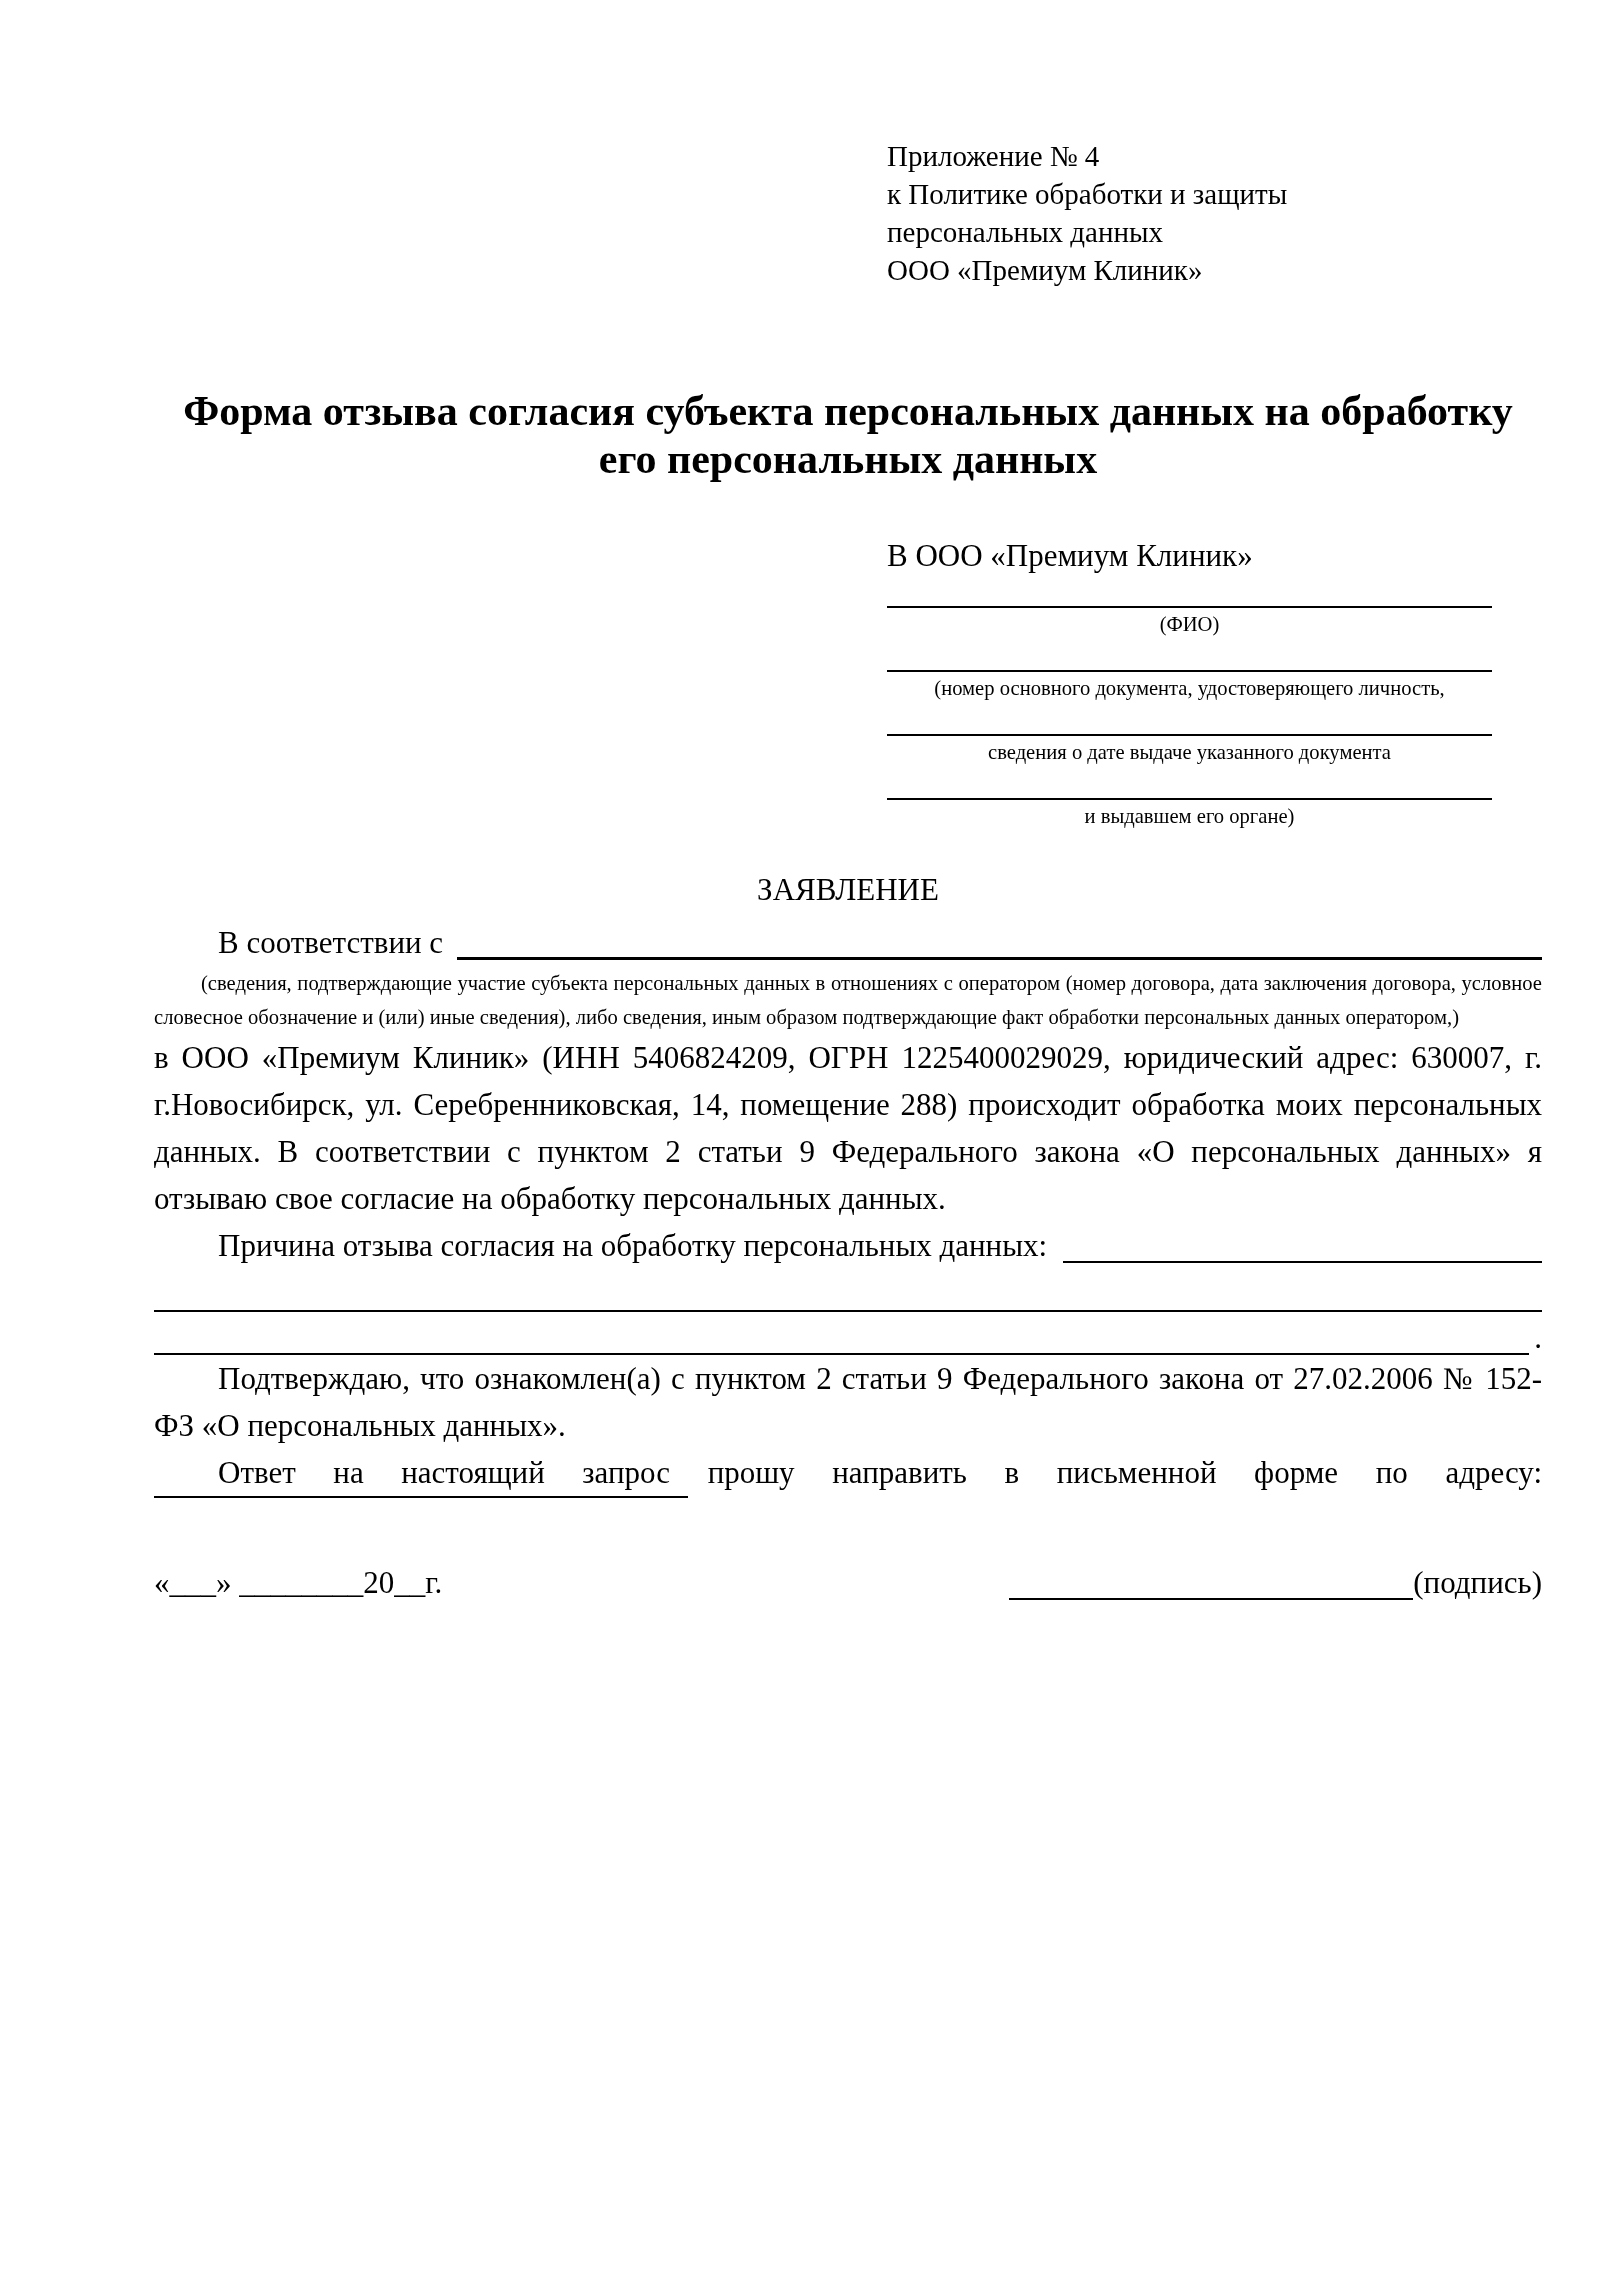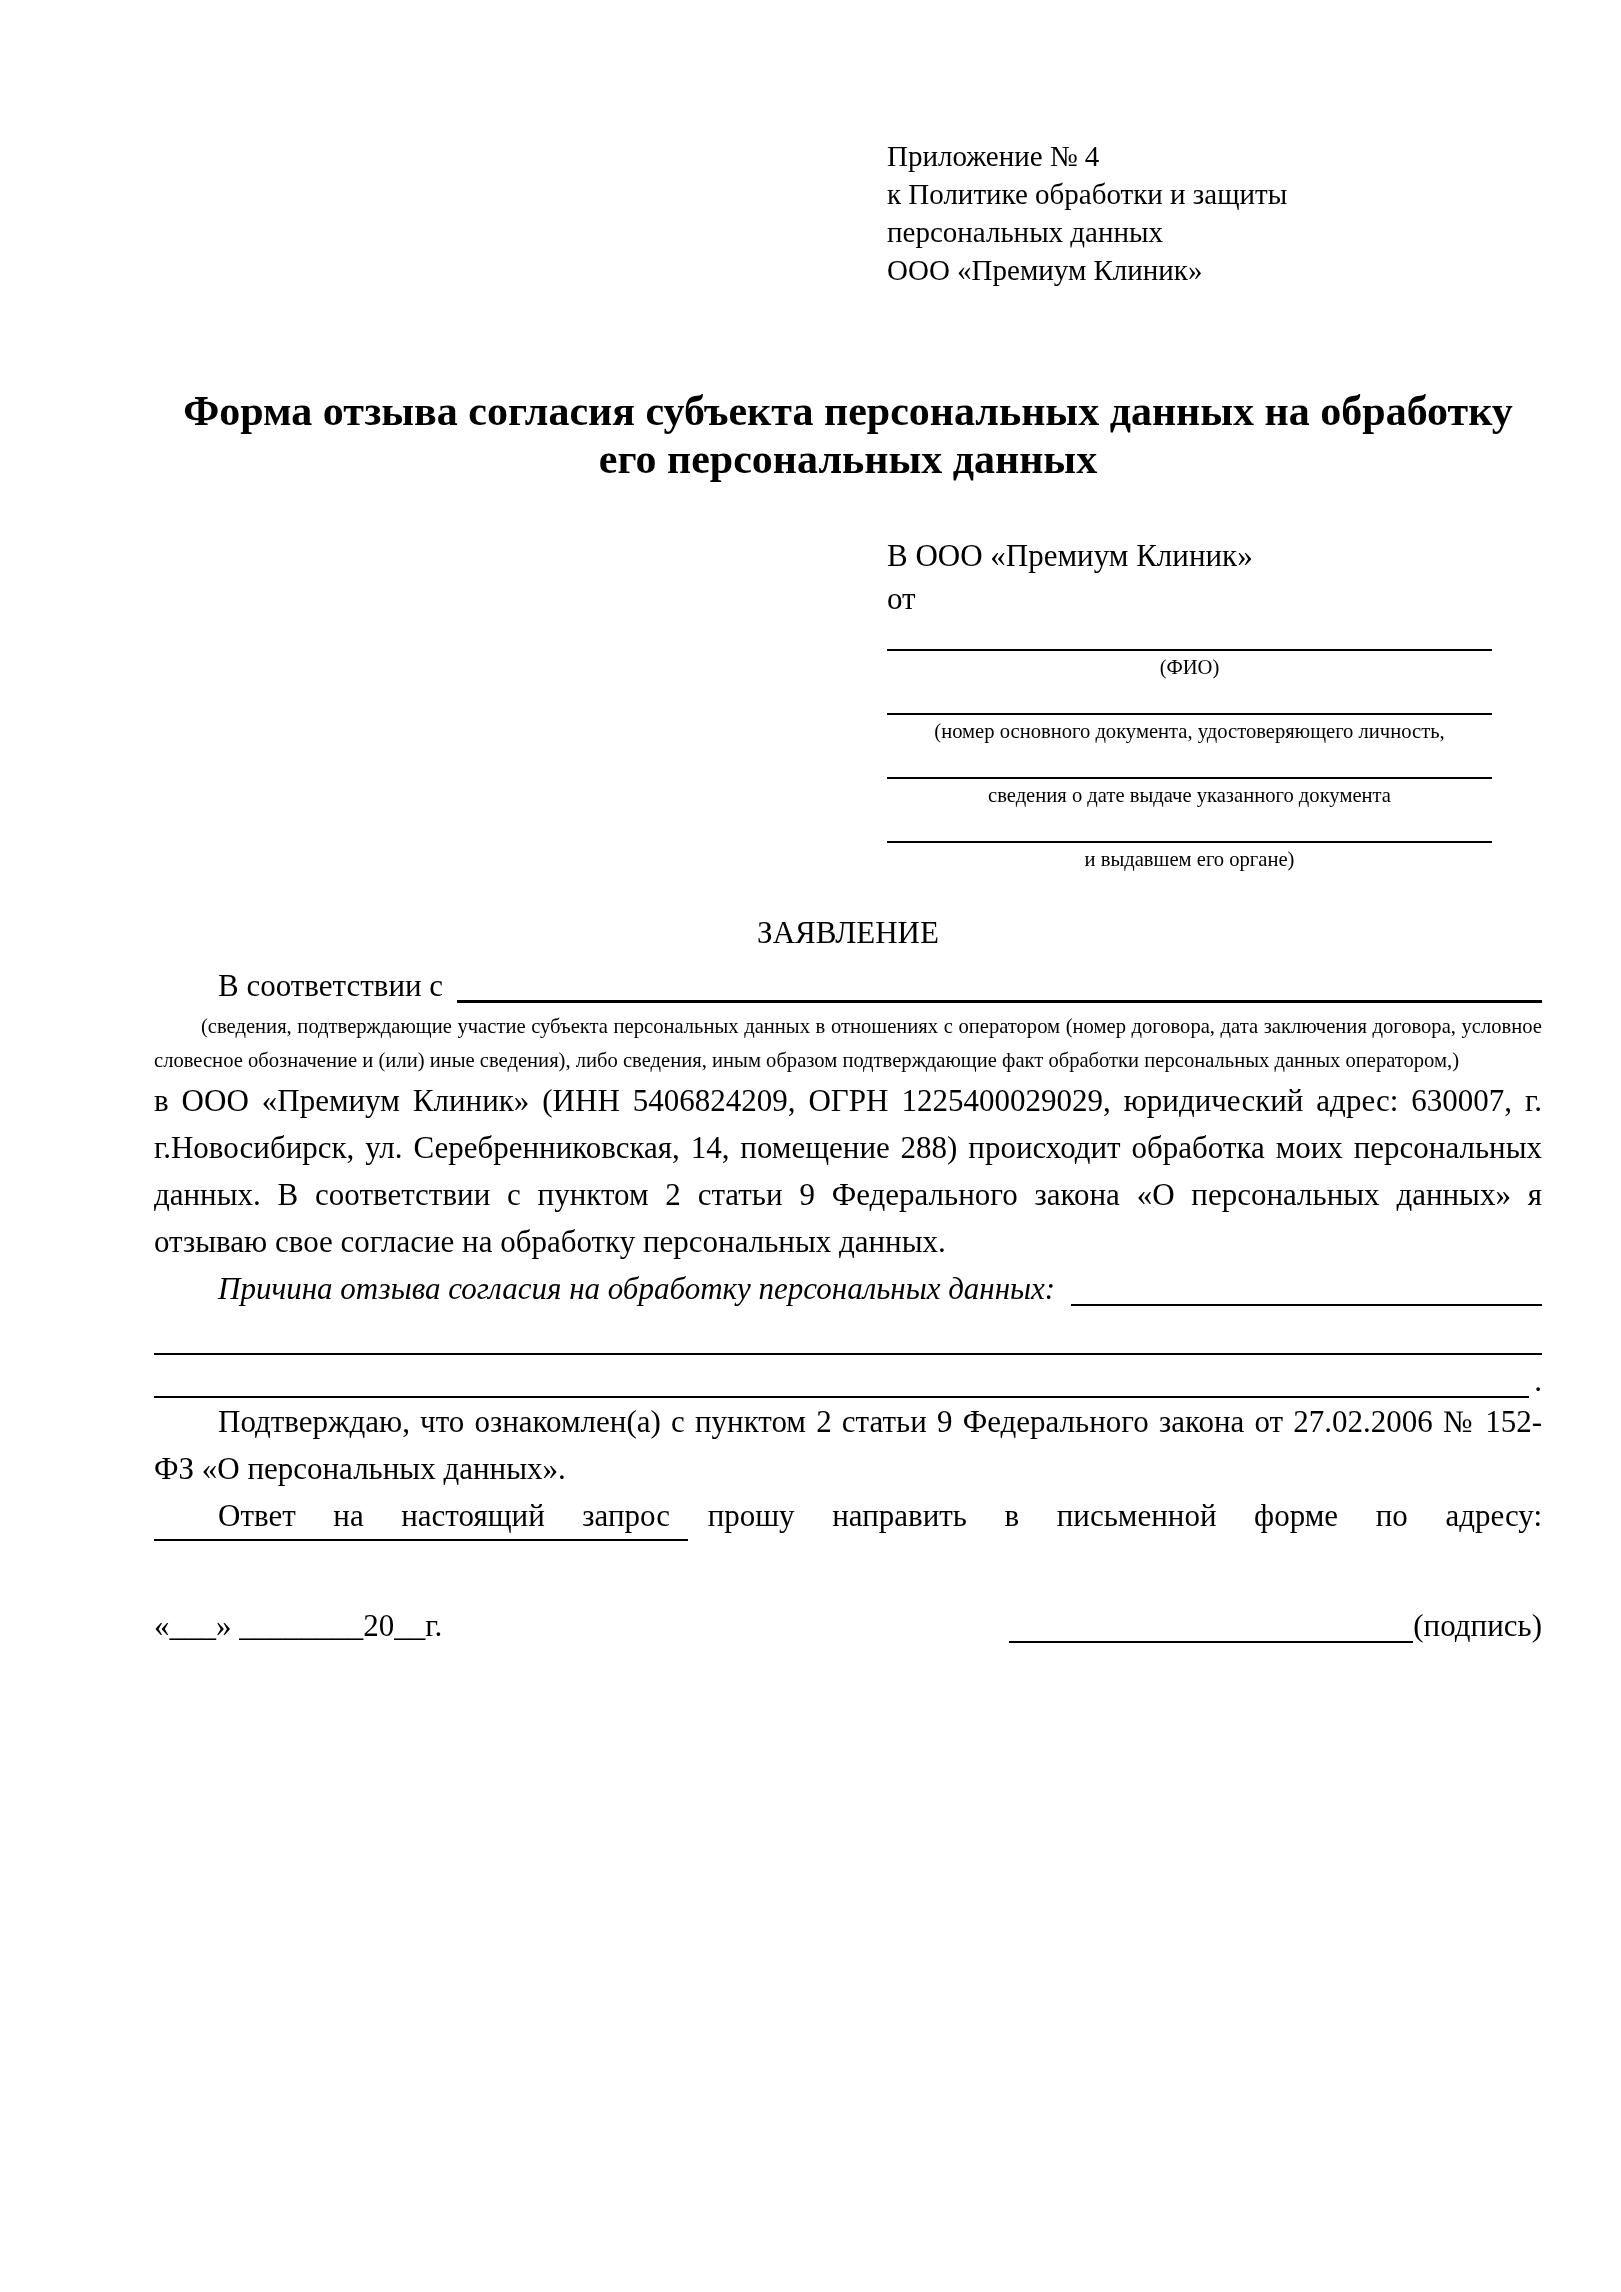--- a/index.html
+++ b/index.html
@@ -87,21 +87,20 @@
     text-align: justify;
   }
 
   .reason-line {
     display: flex;
     align-items: flex-end;
   }
   .reason-line .prefix {
     padding-left: 64px;
     white-space: nowrap;
-    font-style: italic;
   }
   .reason-line .fill {
     flex: 1;
     border-bottom: 2.9px solid #000;
     margin-left: 15.7px;
     margin-bottom: 5.9px;
   }
 
   .rule-row {
     display: flex;
@@ -159,21 +158,20 @@
     <div>ООО «Премиум Клиник»</div>
   </div>
 
   <div class="doc-title">
     <div>Форма отзыва согласия субъекта персональных данных на обработку</div>
     <div>его персональных данных</div>
   </div>
 
   <div class="addressee">
     <div>В ООО «Премиум Клиник»</div>
-    <div>от</div>
 
     <div class="blank-field">
       <div class="blank-rule"></div>
       <div class="blank-caption">(ФИО)</div>
     </div>
 
     <div class="blank-field">
       <div class="blank-rule"></div>
       <div class="blank-caption">(номер основного документа, удостоверяющего личность,</div>
     </div>

